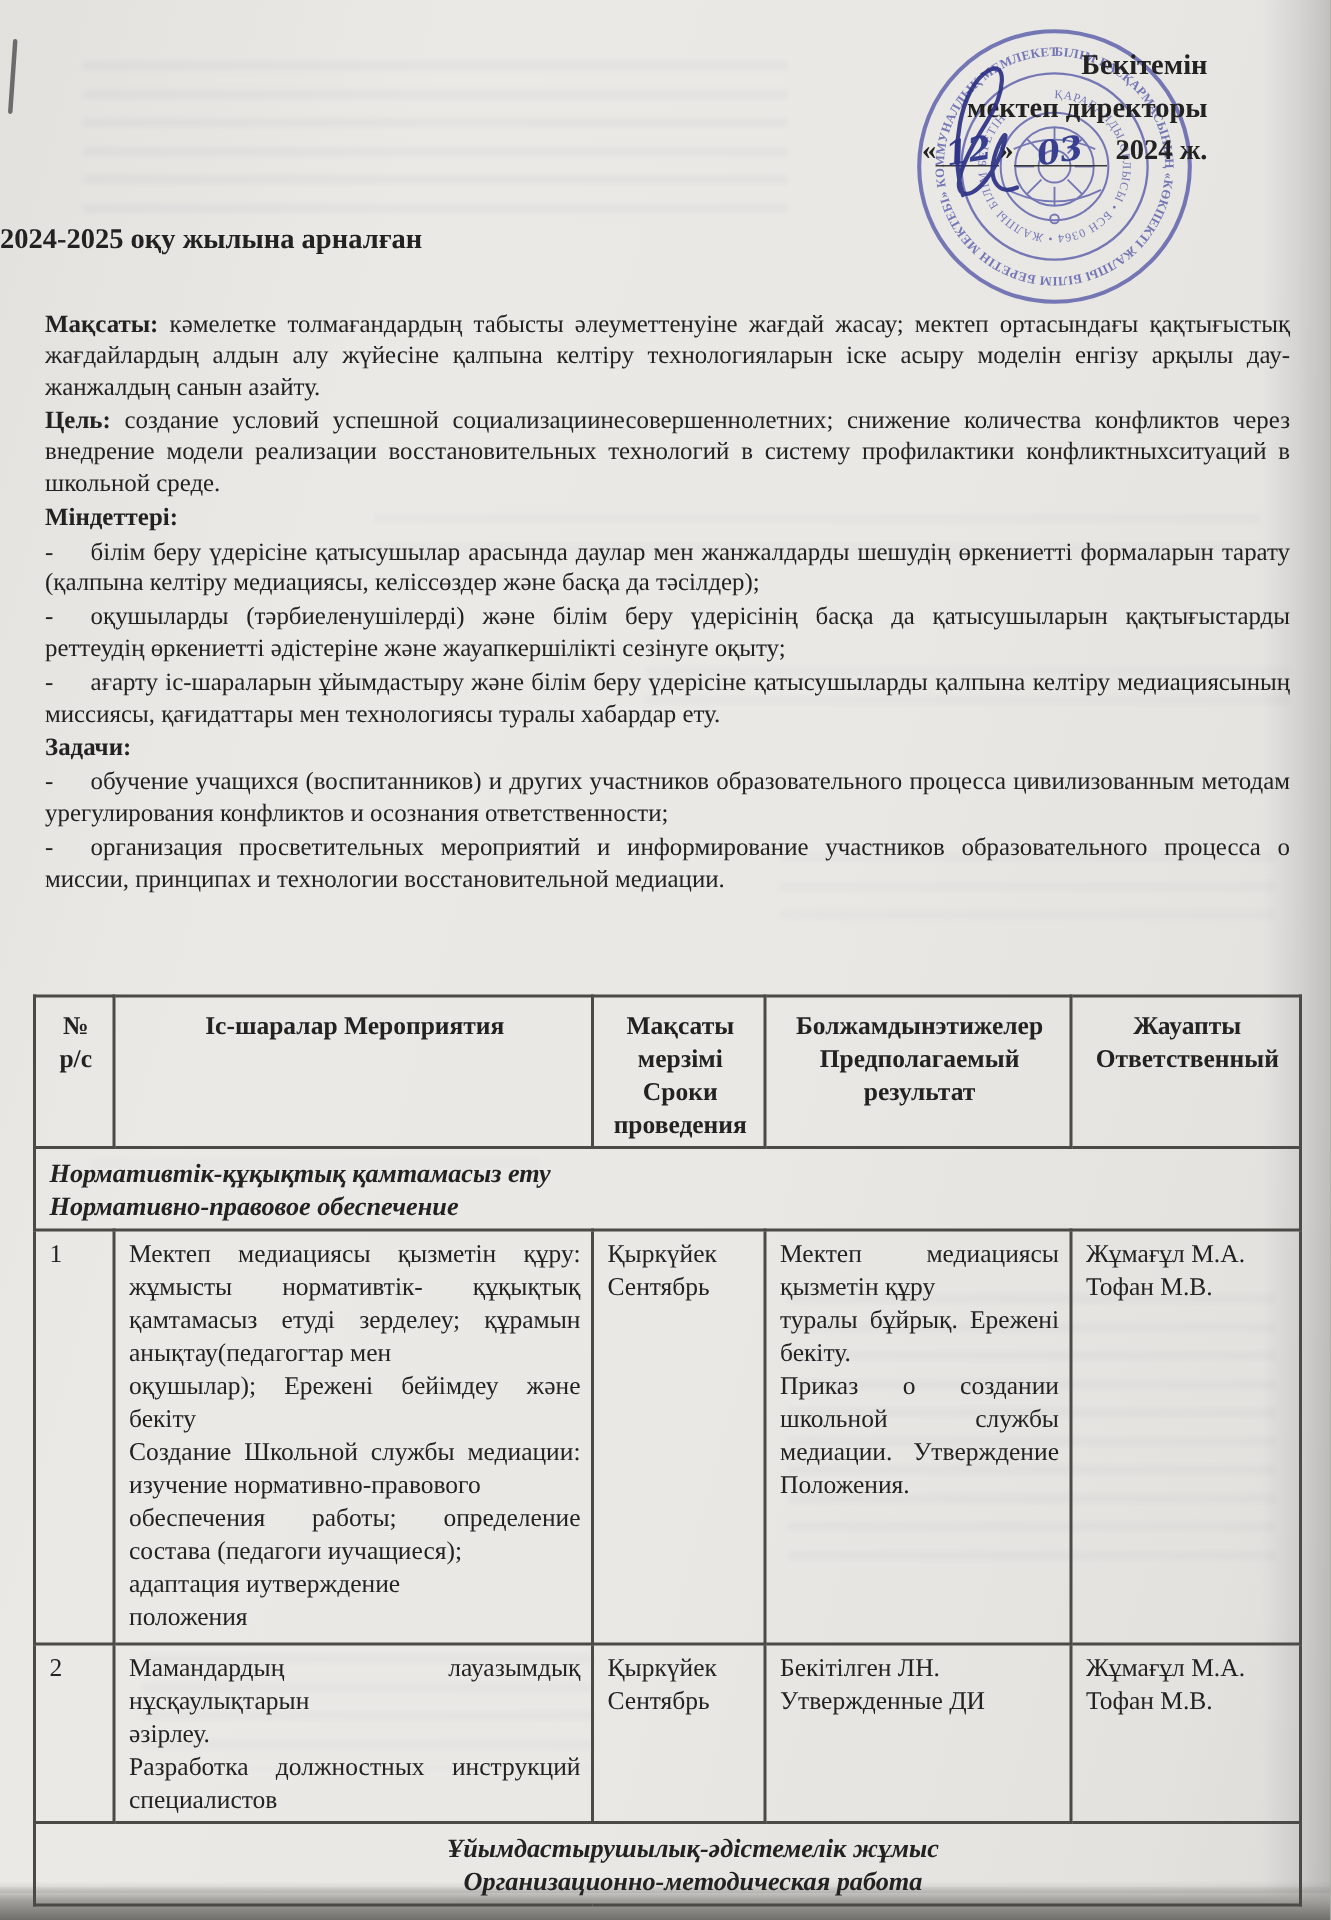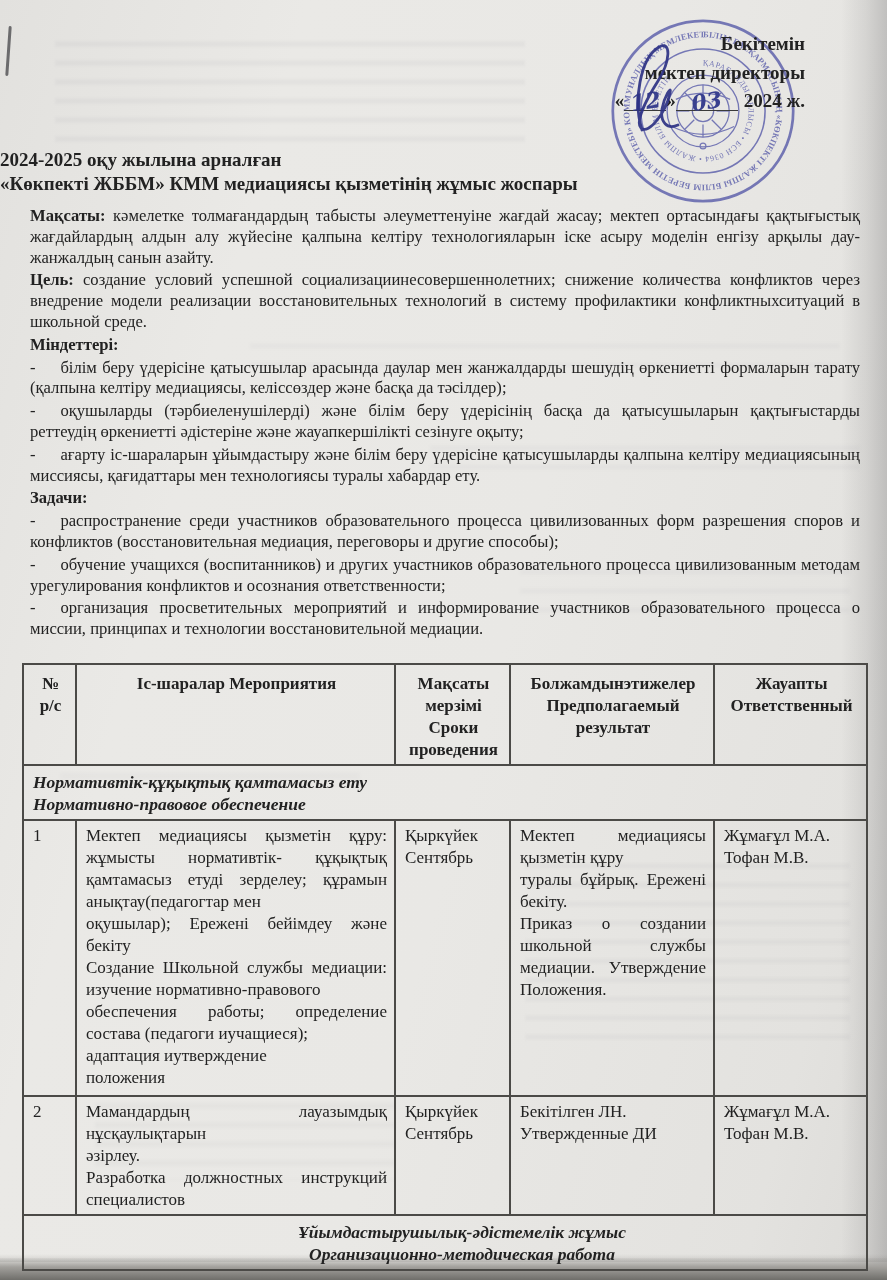--- a/index.html
+++ b/index.html
@@ -113,32 +113,30 @@
   </svg>
 
   <div class="approval">
     <div>Бекітемін</div>
     <div>мектеп директоры</div>
     <div><span>«</span><span class="hw-slot"><span class="hw">12</span></span><span>»</span><span class="hw-slot month"><span class="hw">03</span></span><span>2024 ж.</span></div>
   </div>
 
   <div class="title">
     <div>2024-2025 оқу жылына арналған</div>
-    <div>«Көкпекті ЖББМ» КММ медиациясы қызметінің жұмыс жоспары</div>
   </div>
 
   <div class="body-text">
     <p><b>Мақсаты:</b> <span>кәмелетке толмағандардың табысты әлеуметтенуіне  жағдай жасау; мектеп ортасындағы қақтығыстық жағдайлардың алдын алу жүйесіне қалпына келтіру технологияларын іске асыру моделін енгізу арқылы дау- жанжалдың санын азайту.</span></p>
     <p><b>Цель:</b> <span>создание условий успешной социализациинесовершеннолетних; снижение количества конфликтов через внедрение модели реализации восстановительных технологий в систему профилактики конфликтныхситуаций в школьной среде.</span></p>
     <p><b>Міндеттері:</b></p>
     <p>-  білім беру үдерісіне қатысушылар арасында даулар мен жанжалдарды шешудің өркениетті формаларын тарату (қалпына келтіру медиациясы, келіссөздер және басқа да тәсілдер);</p>
     <p>-  оқушыларды (тәрбиеленушілерді) және білім беру үдерісінің басқа да қатысушыларын қақтығыстарды реттеудің өркениетті әдістеріне және жауапкершілікті сезінуге оқыту;</p>
     <p>-  ағарту іс-шараларын ұйымдастыру және білім беру үдерісіне қатысушыларды қалпына келтіру медиациясының миссиясы,  қағидаттары мен технологиясы туралы хабардар ету.</p>
     <p><b>Задачи:</b></p>
-    <p>-  распространение среди участников образовательного процесса цивилизованных форм разрешения споров и конфликтов (восстановительная медиация, переговоры и другие способы);</p>
     <p>-  обучение учащихся (воспитанников) и других участников образовательного процесса цивилизованным методам урегулирования конфликтов и осознания ответственности;</p>
     <p>-  организация просветительных мероприятий и информирование участников образовательного процесса о миссии, принципах и технологии восстановительной медиации.</p>
   </div>
 
   <table class="plan">
     <colgroup>
       <col style="width:53px">
         <col style="width:319px">
         <col style="width:115px">
         <col style="width:204px">

